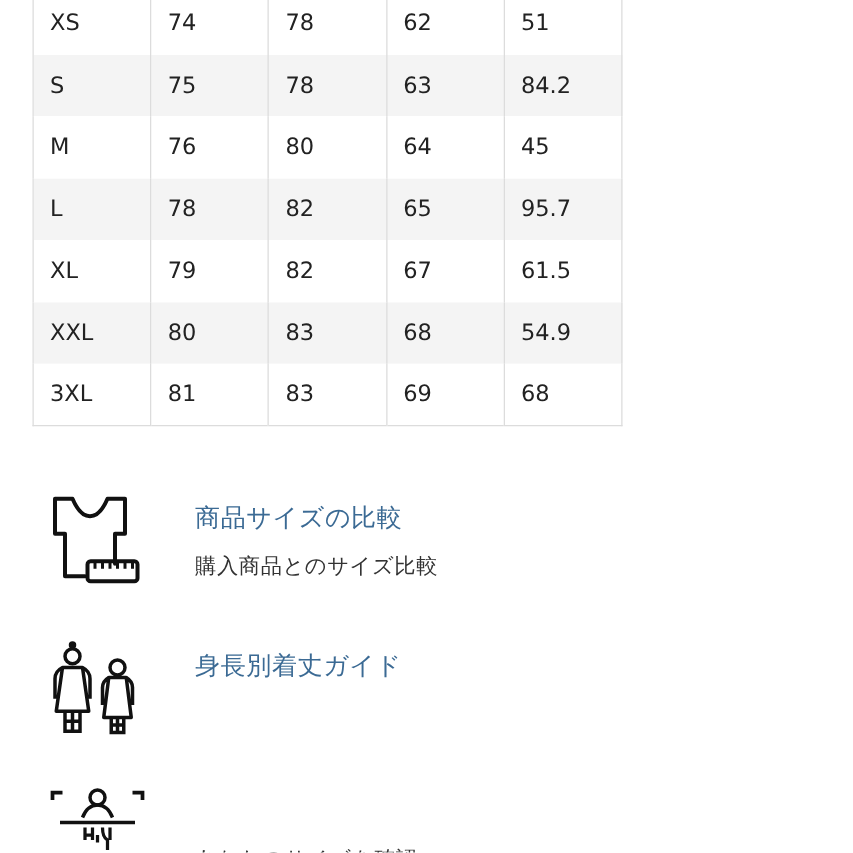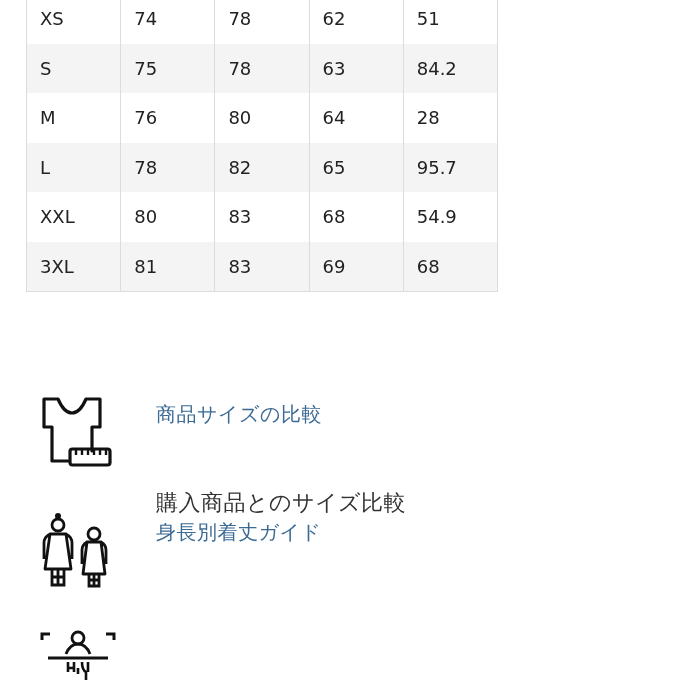--- a/index.html
+++ b/index.html
@@ -55,25 +55,24 @@
     position: absolute;
     left: 156px;
     font-size: 20px;
     color: #3b6a94;
     letter-spacing: 0.5px;
     white-space: nowrap;
   }
   .feature .desc {
     position: absolute;
     left: 156px;
-    font-size: 22px;
+    font-size: 17px;
     color: #333333;
     letter-spacing: 0.5px;
     white-space: nowrap;
-    margin-top: 47px;
   }
 </style>
 </head>
 <body>
 
 <table class="size-table">
   <tbody>
     <tr>
       <td>XS</td>
       <td>74</td>
@@ -86,28 +85,35 @@
       <td>75</td>
       <td>78</td>
       <td>63</td>
       <td>84.2</td>
     </tr>
     <tr>
       <td>M</td>
       <td>76</td>
       <td>80</td>
       <td>64</td>
-      <td>28</td>
+      <td>45</td>
     </tr>
     <tr>
       <td>L</td>
       <td>78</td>
       <td>82</td>
       <td>65</td>
       <td>95.7</td>
+    </tr>
+    <tr>
+      <td>XL</td>
+      <td>79</td>
+      <td>82</td>
+      <td>67</td>
+      <td>61.5</td>
     </tr>
     <tr>
       <td>XXL</td>
       <td>80</td>
       <td>83</td>
       <td>68</td>
       <td>54.9</td>
     </tr>
     <tr>
       <td>3XL</td>

